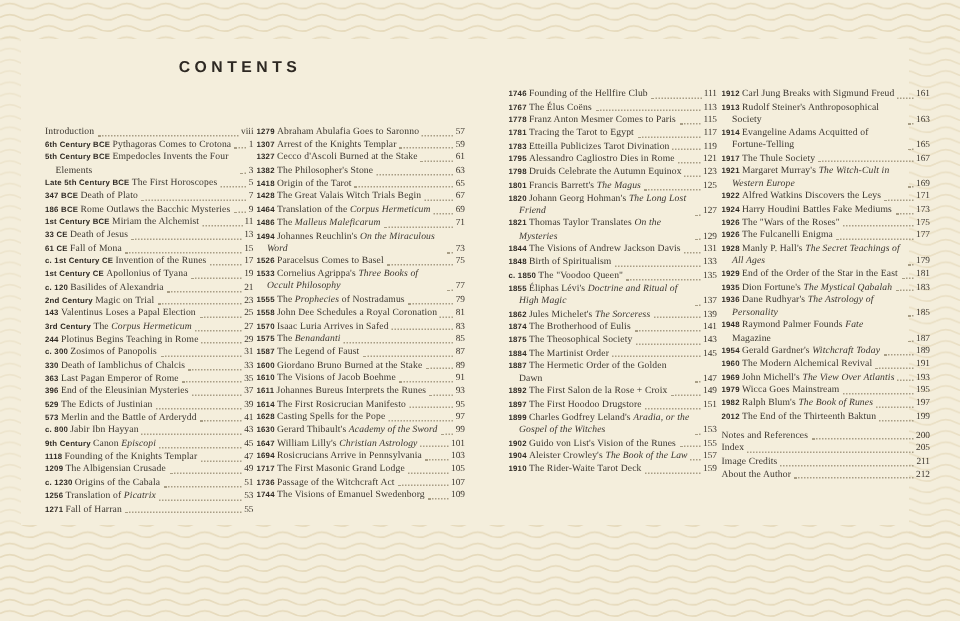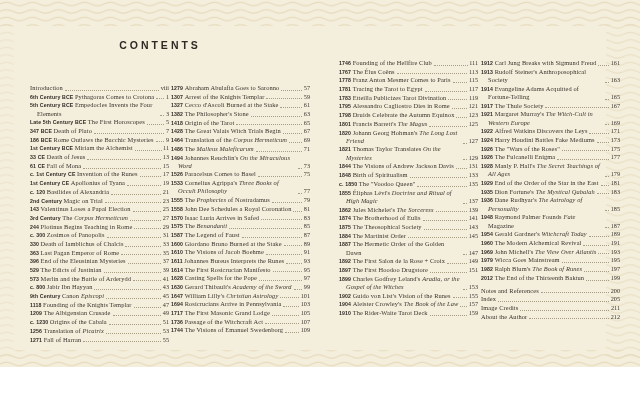--- a/index.html
+++ b/index.html
@@ -1,18 +1,18 @@
 <!DOCTYPE html>
 <html><head>
 <meta charset="utf-8">
 <style>
   html,body{margin:0;padding:0;}
   .spread{
     position:relative;
-    width:640px;height:367px;
+    width:640px;height:414px;
     background:#f4eedc;
     overflow:hidden;
     font-family:"Liberation Serif", serif;
     color:#3a352e;
   }
   .waves{position:absolute;top:0;left:0;z-index:0;}
   .heading{
     position:absolute;top:39px;left:0;width:320px;
     text-align:center;
     font-family:"Liberation Sans", sans-serif;

